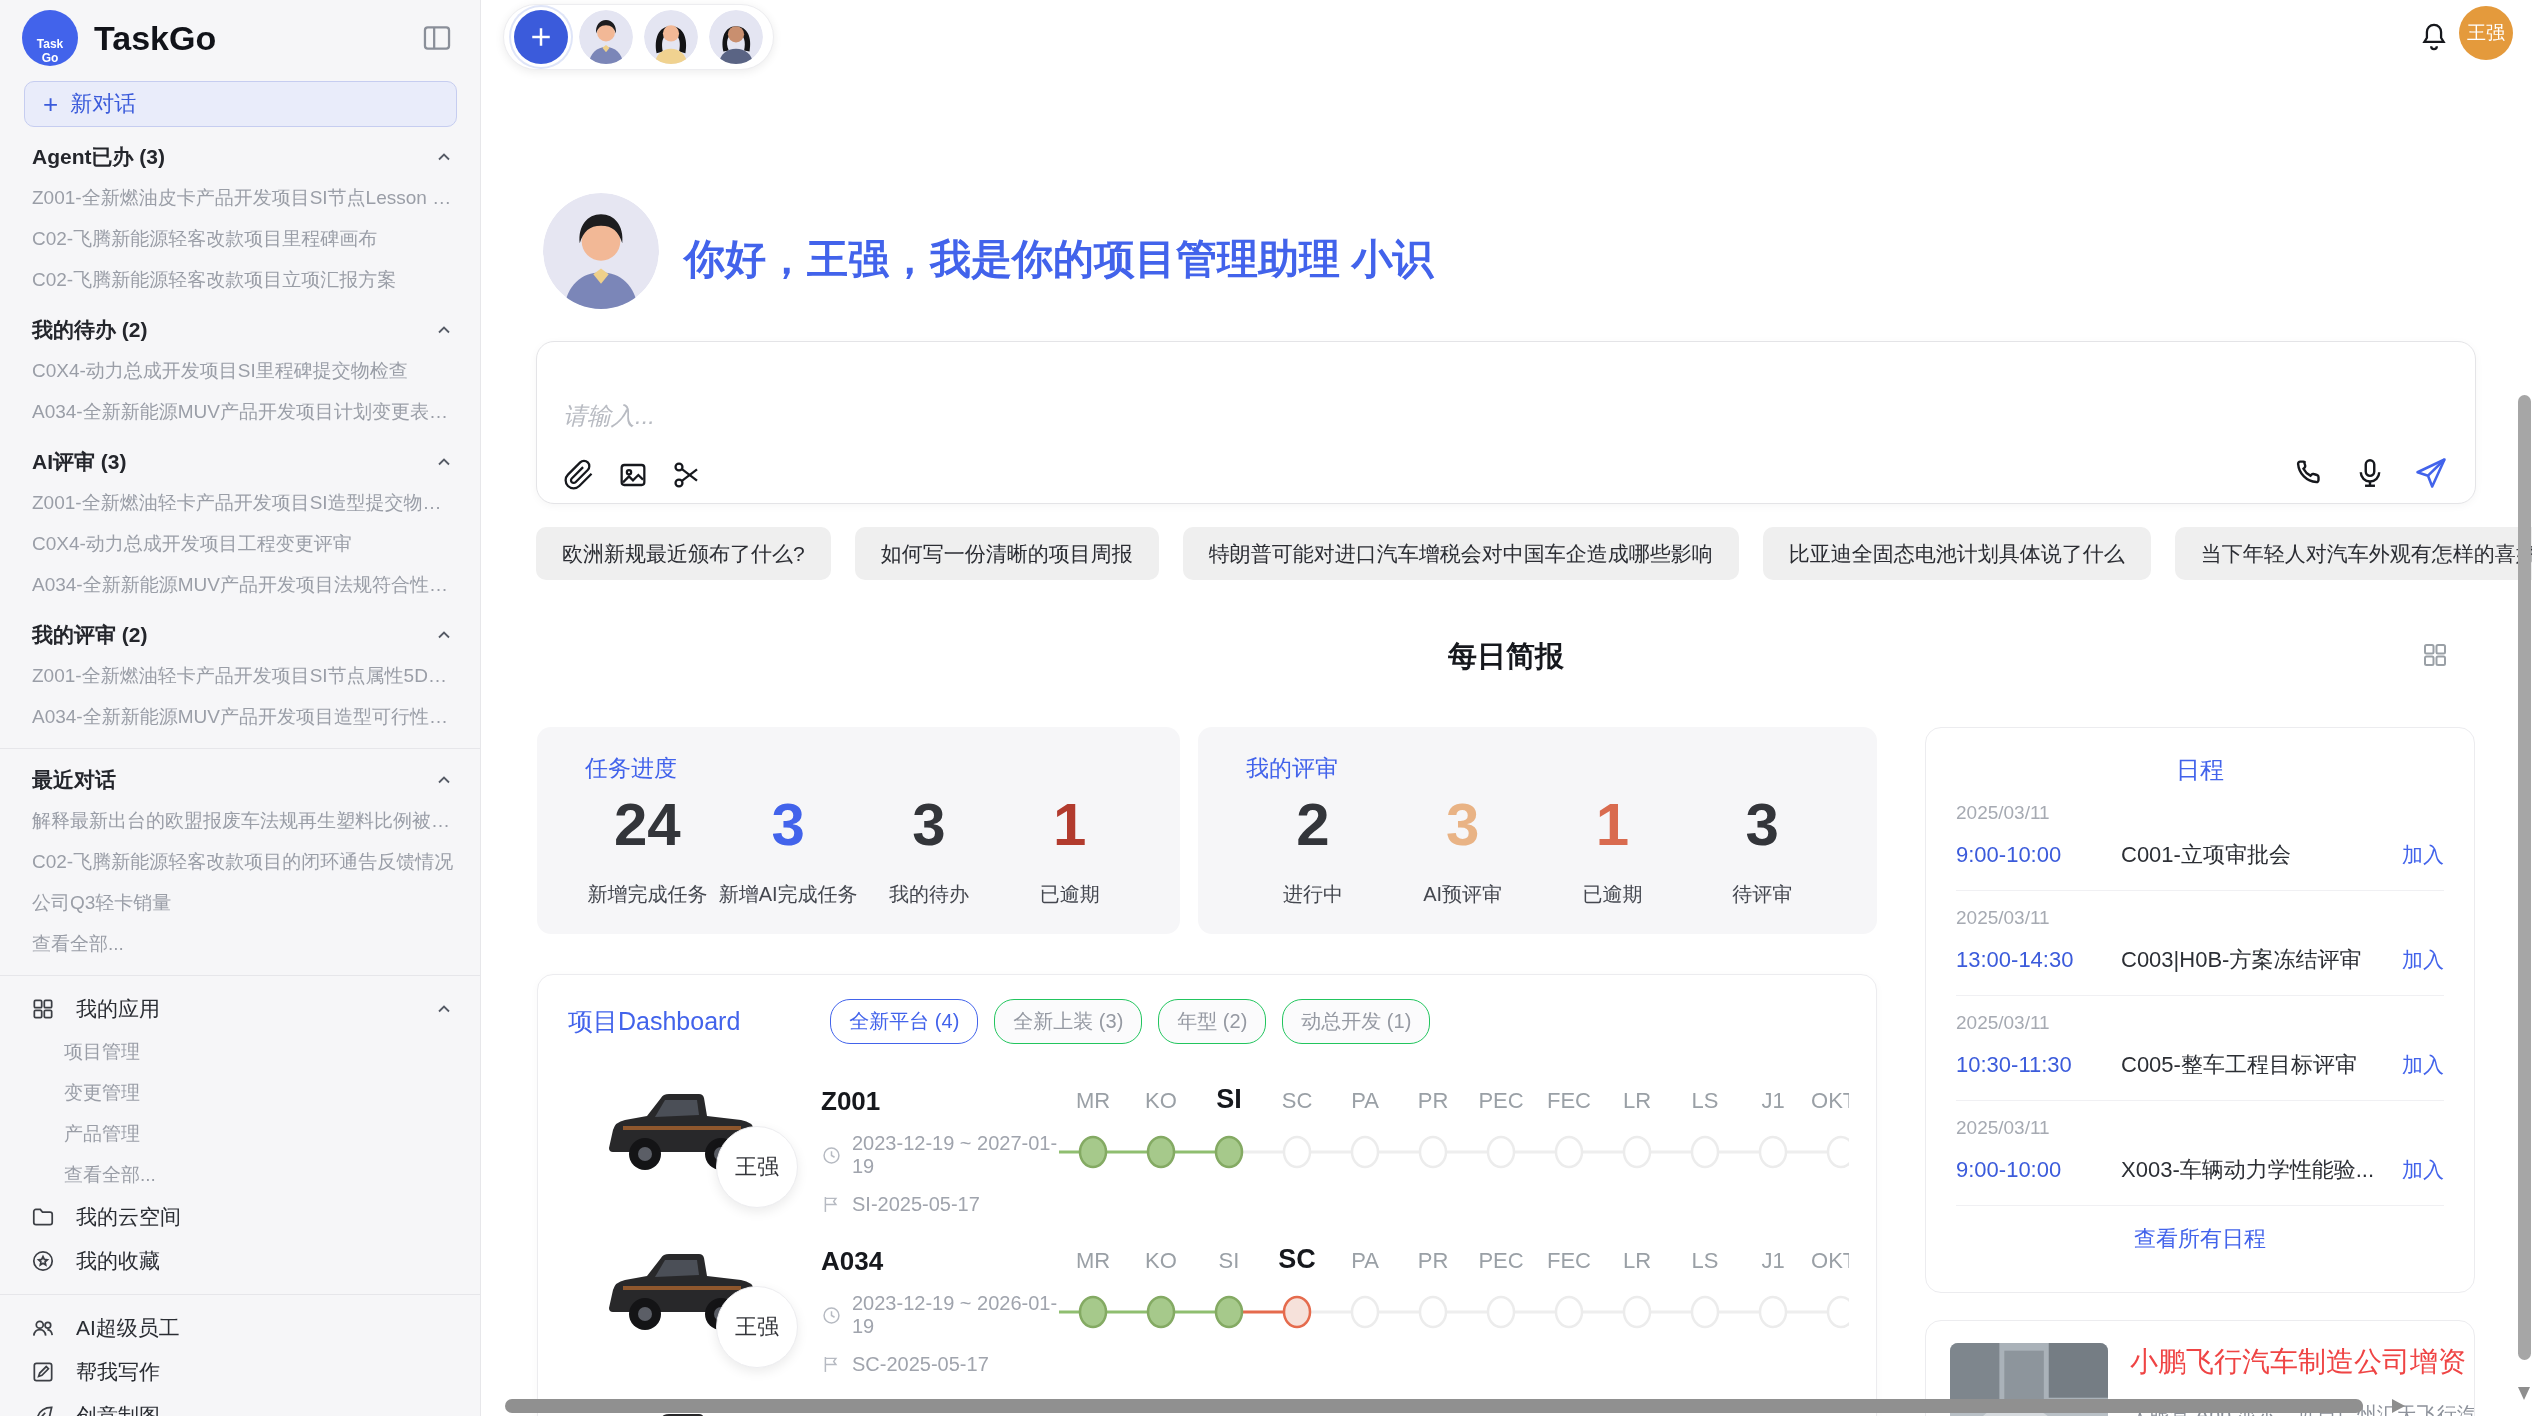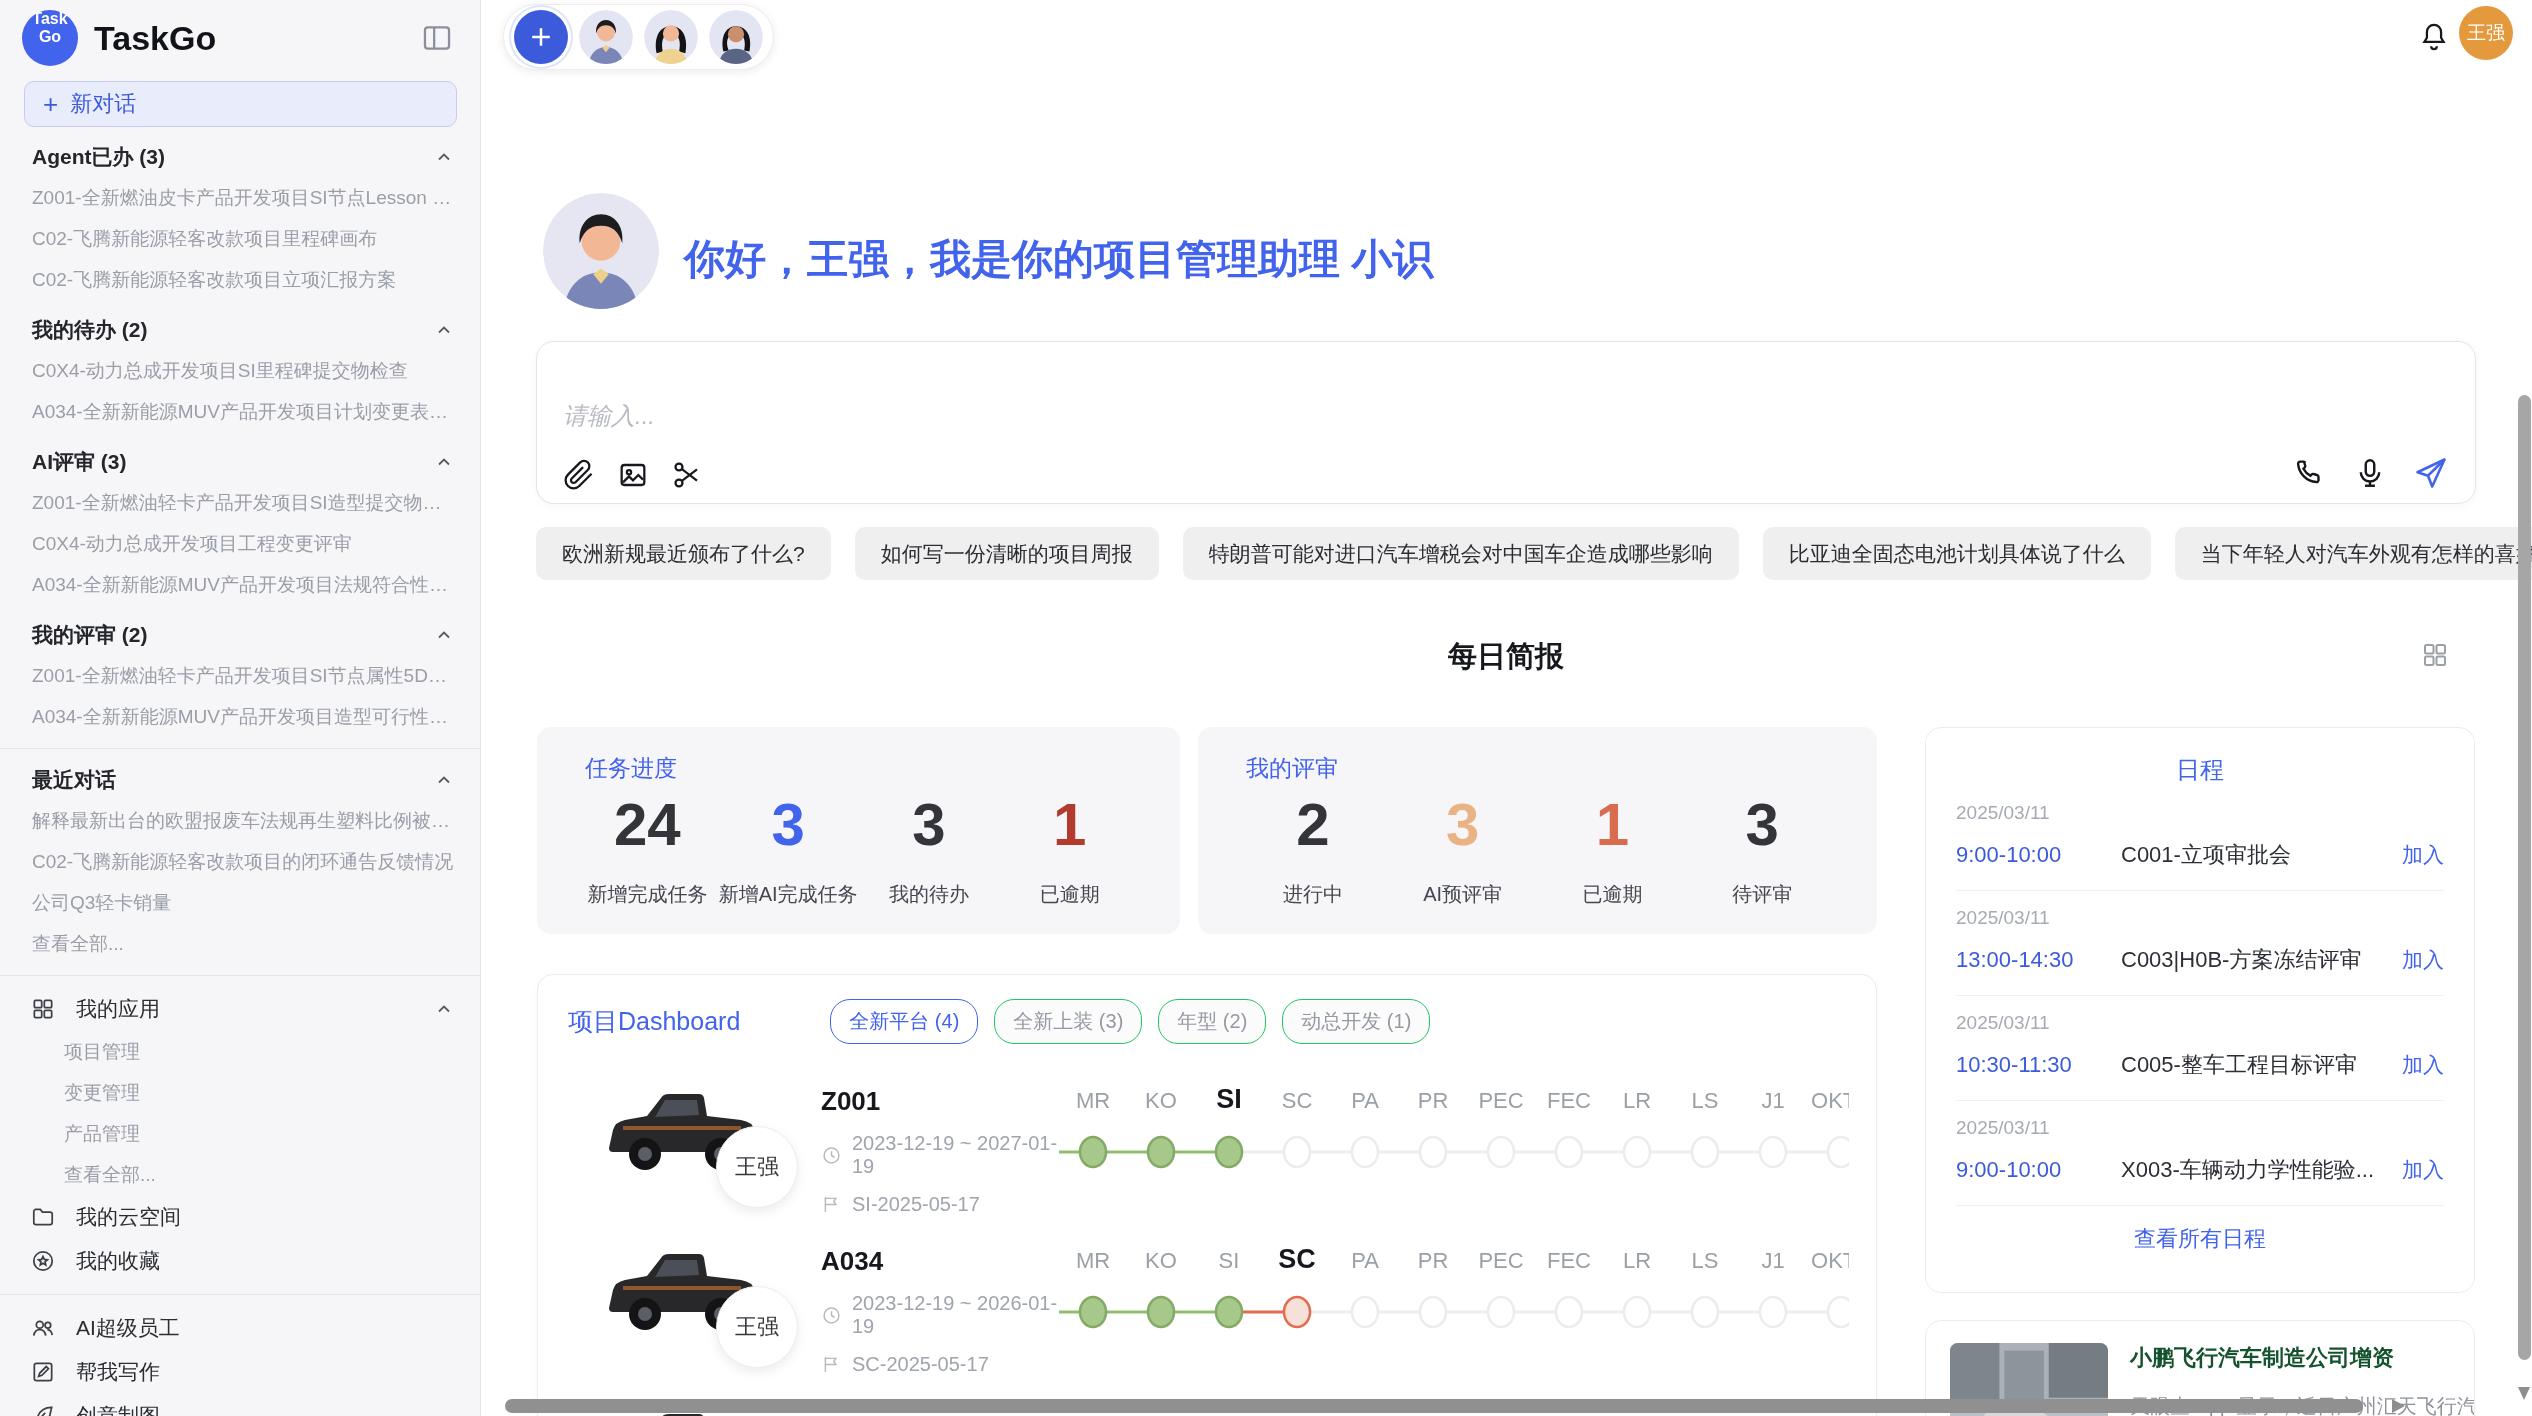--- a/index.html
+++ b/index.html
@@ -6,22 +6,22 @@
   html,body{width:2532px;height:1416px;overflow:hidden;background:#fff;
     font-family:"Liberation Sans","DejaVu Sans",sans-serif;color:#1f2329;}
   svg{display:block;}
   button{background:none;border:none;font-family:inherit;cursor:pointer;}
 
   
   .sidebar{position:absolute;left:0;top:0;width:481px;height:1416px;
     background:#f6f6f8;border-right:1px solid #e7e7ea;overflow:hidden;}
   .logo-row{display:flex;align-items:center;padding:10px 22px 0 22px;}
   .logo{width:56px;height:56px;border-radius:50%;background:#4263eb;color:#fff;
-    display:flex;flex-direction:column;align-items:center;justify-content:flex-start;
-    font-size:16px;font-weight:bold;line-height:1.15;flex:0 0 auto;}
+    display:flex;flex-direction:column;align-items:center;justify-content:flex-end;
+    font-size:12px;font-weight:bold;line-height:1.15;flex:0 0 auto;}
   .app-title{font-size:34px;font-weight:bold;color:#111319;margin-left:16px;flex:1;}
   .collapse-btn{color:#8a8f99;padding:4px;}
   .new-chat{margin:15px 24px 0 24px;width:433px;height:46px;border-radius:10px;
     background:#e9ecfa;border:1px solid #c6cdf0;color:#3b5bdb;font-size:22px;
     display:flex;align-items:center;gap:12px;padding:0 18px;}
   .new-chat .plus{font-size:26px;line-height:1;}
   .sec-head{height:40px;margin-top:10px;padding:0 26px 0 32px;display:flex;
     align-items:center;font-size:21px;font-weight:bold;color:#24262c;cursor:pointer;}
   .sec-head .chev{margin-left:auto;}
   .side-item{height:41px;line-height:41px;padding:0 24px 0 32px;font-size:19px;
@@ -111,21 +111,21 @@
   .sch-row{display:flex;align-items:center;margin-top:16px;}
   .sch-time{width:165px;font-size:22px;color:#3b5bdb;flex:0 0 auto;}
   .sch-name{flex:1;font-size:22px;color:#2c2f35;white-space:nowrap;overflow:hidden;text-overflow:ellipsis;}
   .sch-join{font-size:21px;color:#4263eb;cursor:pointer;margin-left:14px;}
   .sch-viewall{text-align:center;font-size:22px;color:#4263eb;padding:18px 0;cursor:pointer;}
 
   .news-card{position:absolute;left:1444px;top:1320px;width:550px;height:140px;background:#fff;
     border:1px solid #ececef;border-radius:16px;padding:22px 24px;display:flex;gap:22px;
     overflow:hidden;cursor:pointer;}
   .news-img{width:158px;height:96px;border-radius:8px;overflow:hidden;flex:0 0 auto;}
-  .news-title{font-size:22px;font-weight:bold;color:#14532d;}
+  .news-title{font-size:28px;font-weight:normal;color:#ef4444;}
   .news-snippet{font-size:20px;color:#8d929b;margin-top:20px;white-space:nowrap;overflow:hidden;}
 
   
   .h-thumb{position:absolute;left:505px;top:1399px;width:1858px;height:14px;background:#909090;border-radius:7px;}
   .h-arrow{position:absolute;left:2392px;top:1399px;width:0;height:0;
     border-left:13px solid #8e8e8e;border-top:7px solid transparent;border-bottom:7px solid transparent;}
   .v-thumb{position:absolute;left:2518px;top:395px;width:13px;height:965px;background:#a6a6a6;border-radius:7px;}
   .v-arrow{position:absolute;left:2518px;top:1387px;width:0;height:0;
     border-top:13px solid #8e8e8e;border-left:6.5px solid transparent;border-right:6.5px solid transparent;}
 </style>

